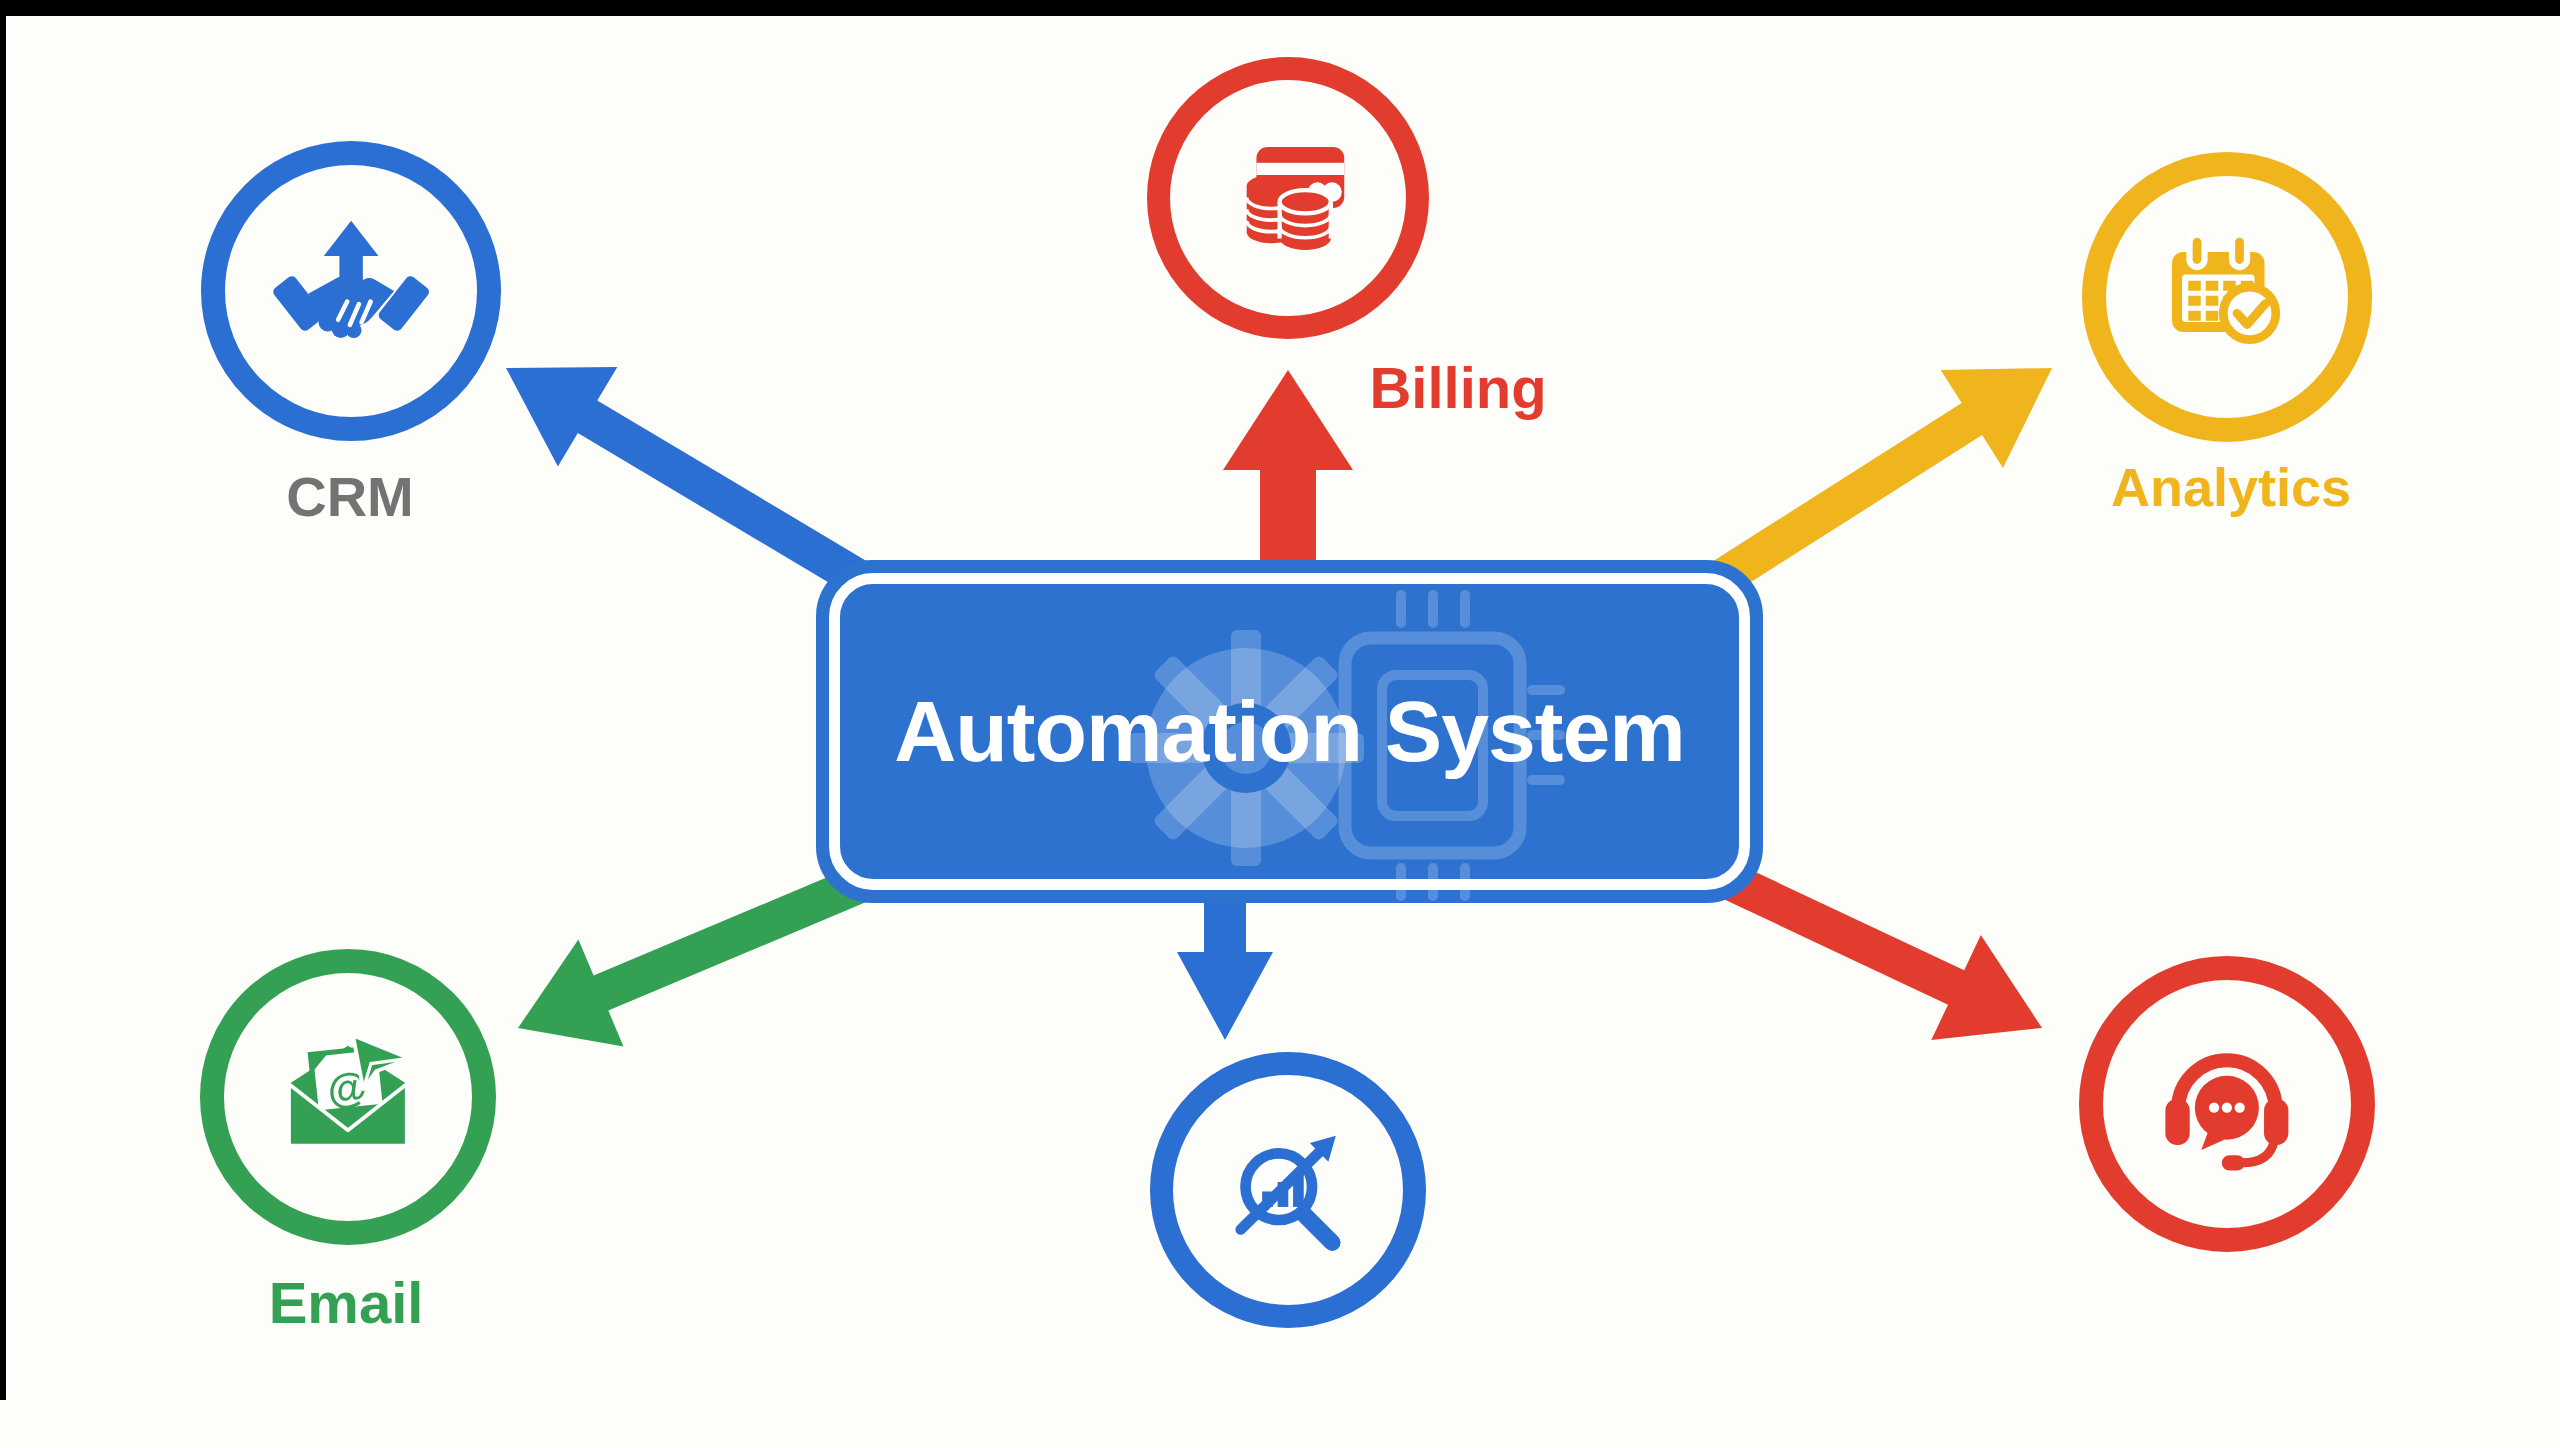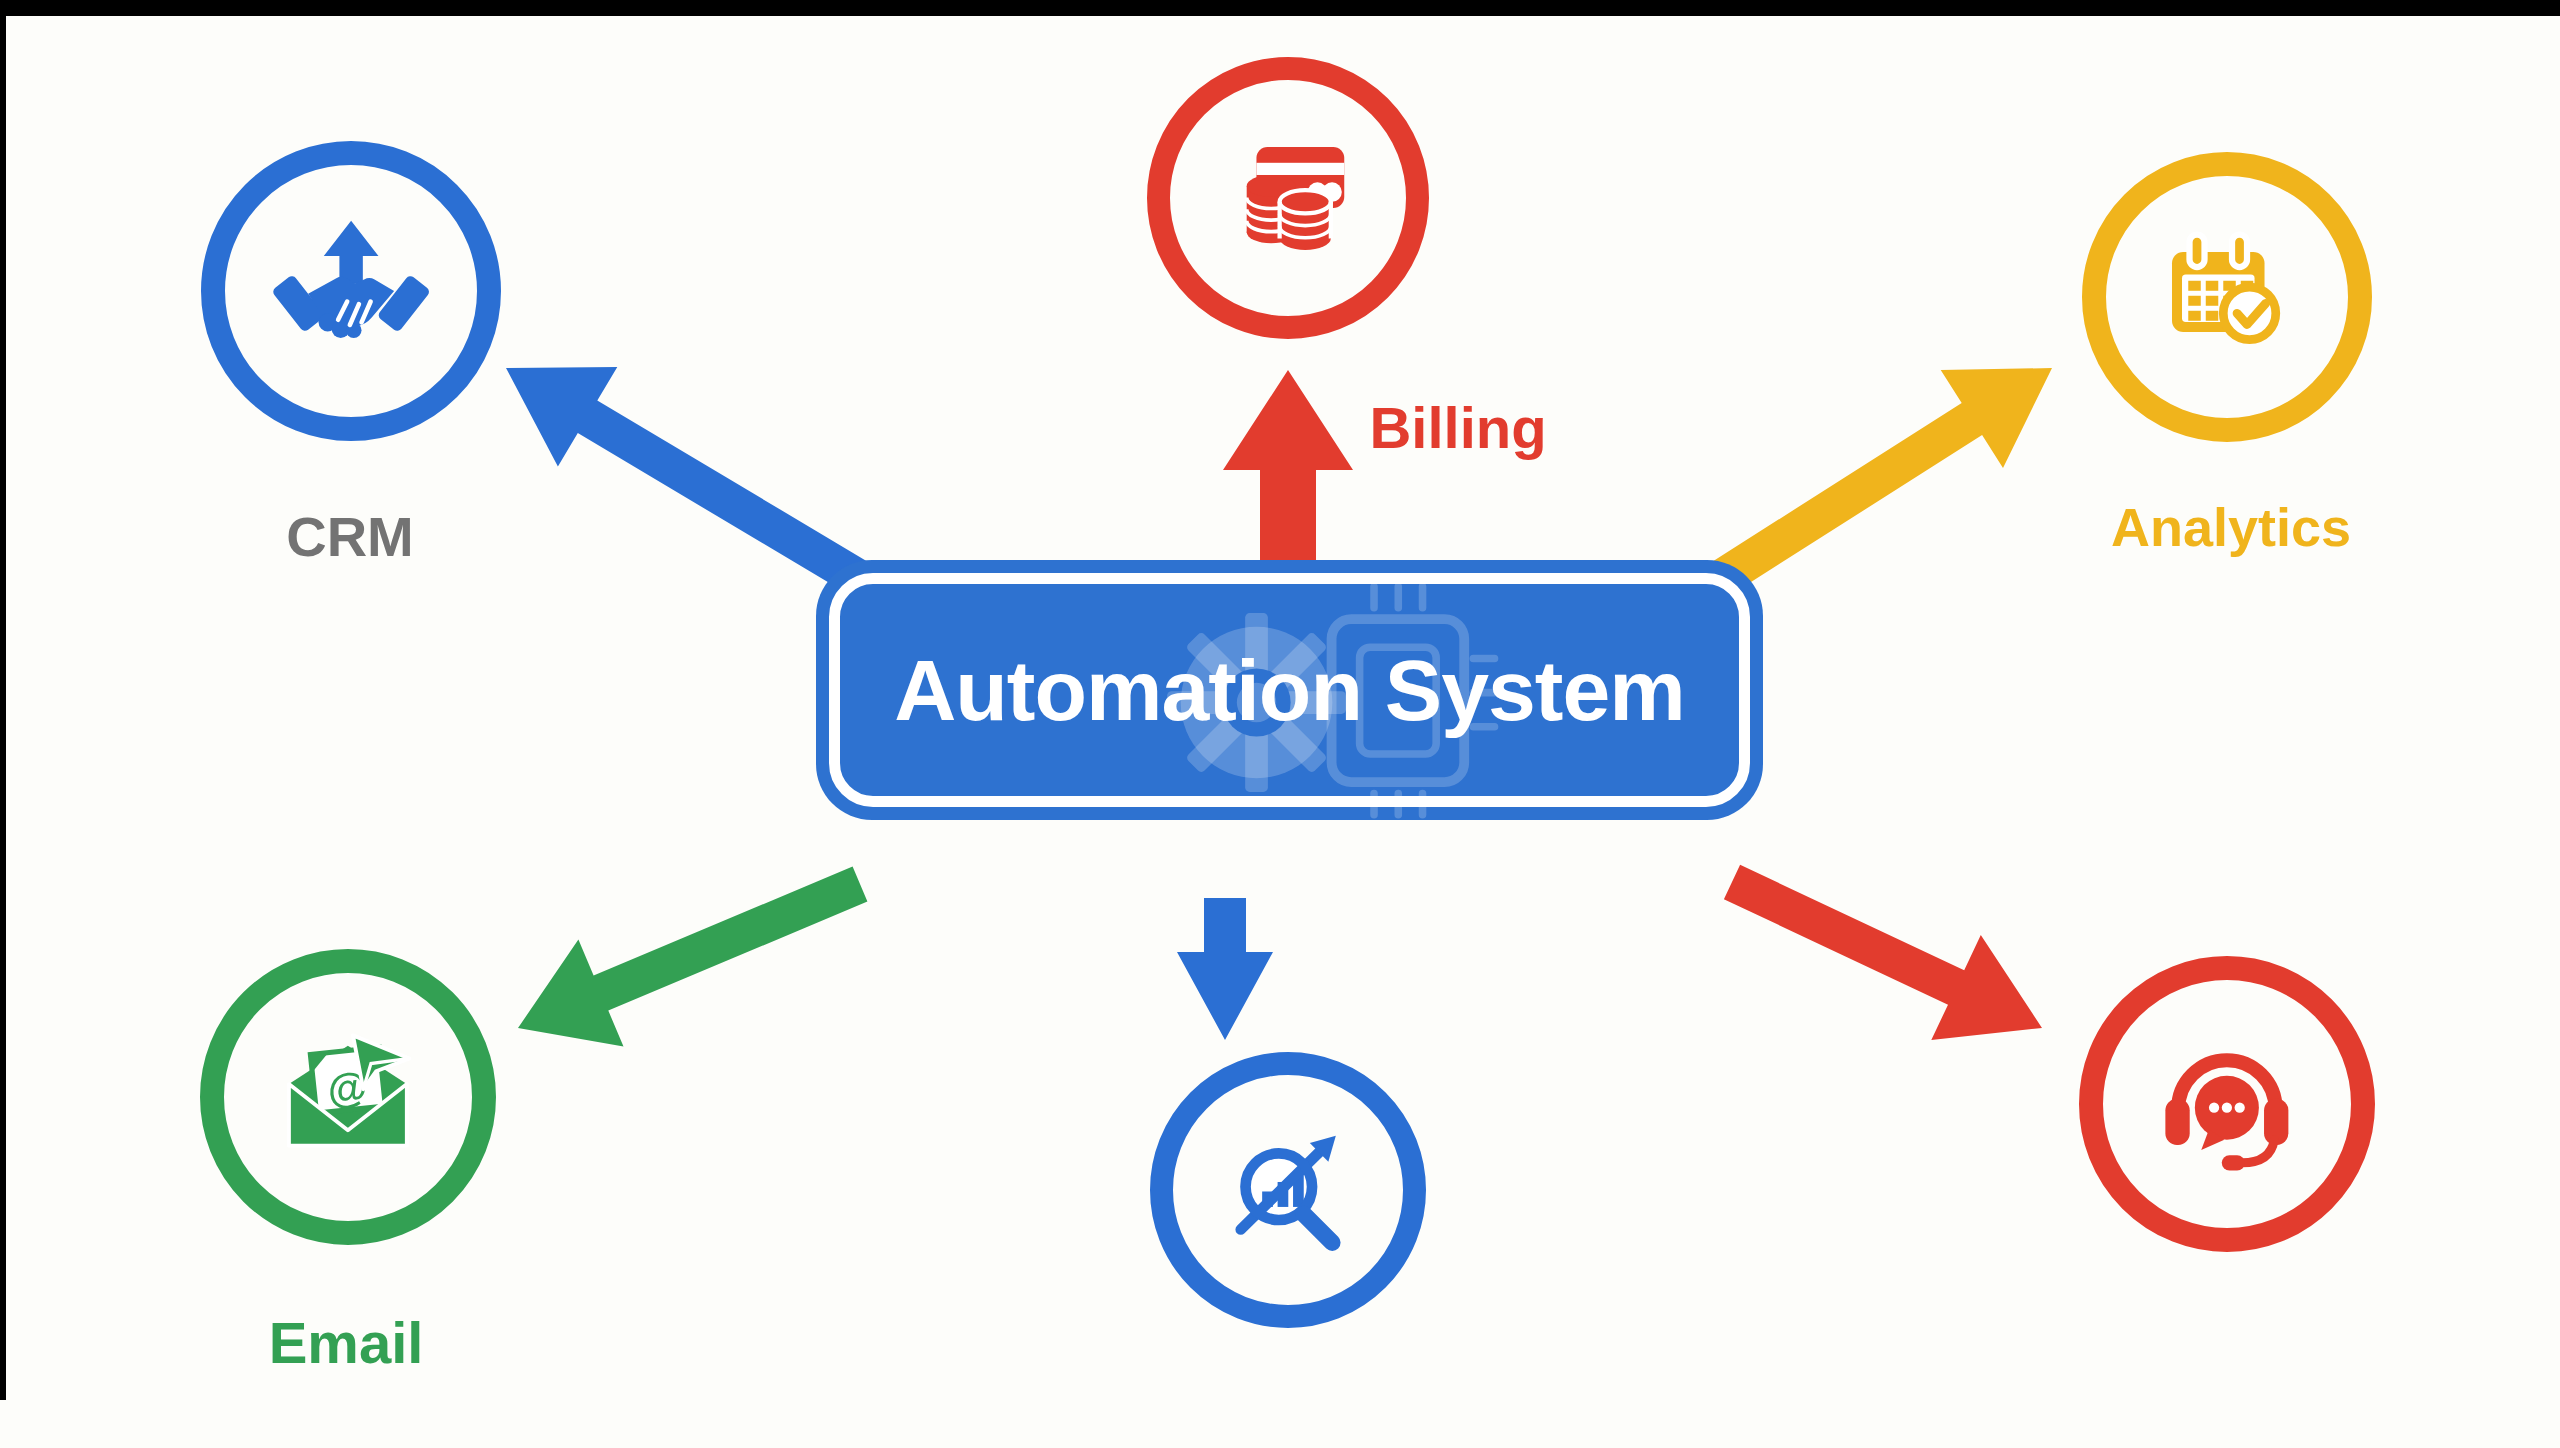--- a/index.html
+++ b/index.html
@@ -31,38 +31,38 @@
   .node { position: absolute; inset: 0; z-index: 3; }
   .ring {
     position: absolute; box-sizing: border-box;
     border-style: solid; border-radius: 50%;
     display: flex; align-items: center; justify-content: center;
   }
   .ring svg { width: 62%; height: 62%; }
   .node-label {
     position: absolute; transform: translate(-50%, -50%);
     font-weight: bold; text-align: center;
-    white-space: pre-line; line-height: 1.12; margin-top: 40px;
+    white-space: pre-line; line-height: 1.12;
   }
 </style>
 </head>
 <body>
 
 <div id="stage" style="background: rgb(253, 253, 250);">
 
   <svg id="arrow-layer" viewBox="0 0 2560 1448">
       <polygon points="867.7,561.7 597.3,400.4 617.3,366.9 506.0,368.0 557.9,466.5 577.8,433.0 848.3,594.3" fill="#2b6fd3"></polygon>
       <polygon points="1316.0,568.0 1316.0,470.0 1353.0,470.0 1288.0,370.0 1223.0,470.0 1260.0,470.0 1260.0,568.0" fill="#e23c2e"></polygon>
       <polygon points="1732.2,594.0 1982.1,435.0 2003.0,467.9 2052.0,368.0 1940.7,370.1 1961.7,403.0 1711.8,562.0" fill="#f0b41c"></polygon>
       <polygon points="852.6,866.5 593.6,975.6 578.4,939.6 518.0,1028.0 623.5,1046.5 608.3,1010.6 867.4,901.5" fill="#33a053"></polygon>
       <polygon points="1204.0,898.0 1204.0,952.0 1177.0,952.0 1225.0,1040.0 1273.0,952.0 1246.0,952.0 1246.0,898.0" fill="#2b6fd3"></polygon>
       <polygon points="1723.9,899.2 1948.0,1004.7 1931.3,1040.0 2042.0,1028.0 1980.8,935.1 1964.2,970.3 1740.1,864.8" fill="#e23c2e"></polygon>
     </svg>
 
-  <div class="center-box" style="left: 816px; top: 560px; width: 947px; height: 260px; background: rgb(46, 114, 208); border-radius: 56px; --wm: rgba(255,255,255,0.20); --boxfill: #2e72d0;">
+  <div class="center-box" style="left: 816px; top: 560px; width: 947px; height: 343px; background: rgb(46, 114, 208); border-radius: 56px; --wm: rgba(255,255,255,0.20); --boxfill: #2e72d0;">
     <svg class="wm-svg" viewBox="0 0 947 343">
       <g transform="translate(430,188)">
         <g fill="var(--wm)">
           <rect x="-15" y="-118" width="30" height="236" rx="6"></rect>
           <rect x="-15" y="-118" width="30" height="236" rx="6" transform="rotate(45)"></rect>
           <rect x="-15" y="-118" width="30" height="236" rx="6" transform="rotate(90)"></rect>
           <rect x="-15" y="-118" width="30" height="236" rx="6" transform="rotate(135)"></rect>
           <circle cx="0" cy="0" r="100"></circle>
         </g>
         <circle cx="0" cy="0" r="45" fill="var(--boxfill)"></circle>

